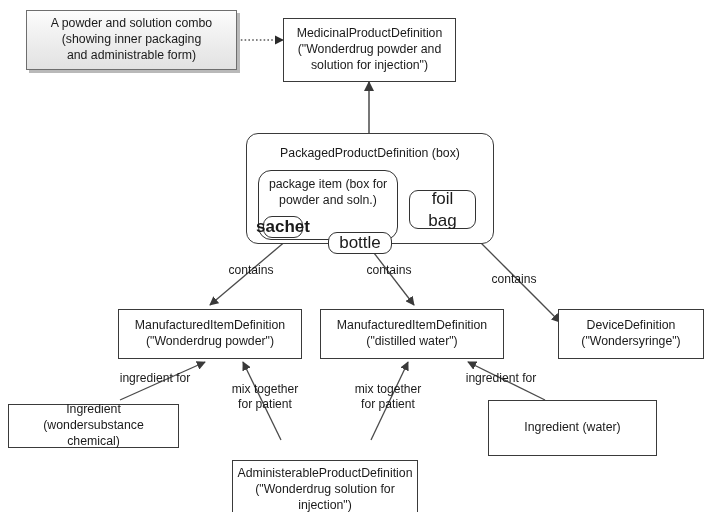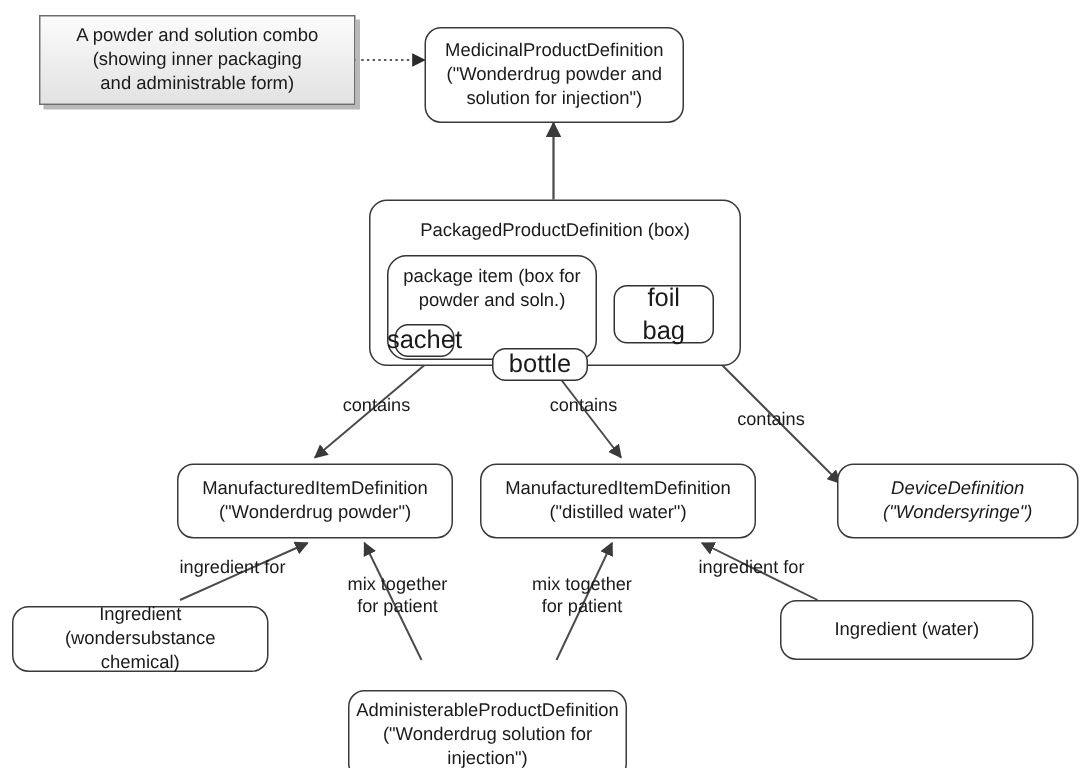--- a/index.html
+++ b/index.html
@@ -6,21 +6,21 @@
   body{
     width:721px;height:512px;position:relative;overflow:hidden;
     font-family:"Liberation Sans","DejaVu Sans",sans-serif;
     color:#1a1a1a;
   }
   #canvas{position:absolute;inset:0;width:721px;height:512px;}
   svg.edges{position:absolute;left:0;top:0;width:721px;height:512px;pointer-events:none;}
 
   .node{
     position:absolute;box-sizing:border-box;
-    border:1.6px solid #3a3a3a;border-radius:11px;background:#ffffff;
+    border:1.6px solid #3a3a3a;border-radius:0;background:#ffffff;
     display:flex;align-items:center;justify-content:center;
     text-align:center;line-height:1.28;font-size:12.3px;
     padding:4px 7px;white-space:pre-line;
   }
   .node.inner{border-width:1.7px;border-color:#333;}
   .node.tiny{font-size:17px;border-radius:9px;}
   .node.pkg{align-items:flex-start;justify-content:center;padding-top:12px;border-radius:12px;}
   .node.pkgitem{align-items:flex-start;justify-content:center;padding-top:6px;border-radius:13px;}
 
   .note{
@@ -77,39 +77,39 @@
 
   <div class="node" style="left:283px;top:18px;width:173px;height:64px;">MedicinalProductDefinition
 ("Wonderdrug powder and
 solution for injection")</div>
 
   <div class="node pkg" style="left:246px;top:133px;width:248px;height:111px;">PackagedProductDefinition (box)</div>
 
   <div class="node inner pkgitem" style="left:258px;top:170px;width:140px;height:70px;">package item (box for
 powder and soln.)</div>
 
-  <div class="node inner tiny" style="left:263px;top:216px;width:40px;height:22px;">sachet</div>
+  <div class="node inner tiny" style="left:263px;top:216px;width:40px;height:22px;font-weight:bold;">sachet</div>
 
   <div class="node inner tiny" style="left:328px;top:232px;width:64px;height:22px;">bottle</div>
 
   <div class="node inner tiny" style="left:409px;top:190px;width:67px;height:39px;">foil bag</div>
 
   <div class="node" style="left:118px;top:309px;width:184px;height:50px;">ManufacturedItemDefinition
 ("Wonderdrug powder")</div>
 
   <div class="node" style="left:320px;top:309px;width:184px;height:50px;">ManufacturedItemDefinition
 ("distilled water")</div>
 
-  <div class="node" style="left:558px;top:309px;width:161px;height:50px;font-style:italic;">DeviceDefinition
+  <div class="node" style="left:558px;top:309px;width:146px;height:50px;">DeviceDefinition
 ("Wondersyringe")</div>
 
   <div class="node" style="left:8px;top:376px;width:171px;height:44px;margin-top:28px;">Ingredient (wondersubstance
 chemical)</div>
 
-  <div class="node" style="left:488px;top:400px;width:169px;height:40px;margin-left:32px;">Ingredient (water)</div>
+  <div class="node" style="left:488px;top:400px;width:169px;height:56px;">Ingredient (water)</div>
 
   <div class="node" style="left:232px;top:460px;width:186px;height:60px;">AdministerableProductDefinition
 ("Wonderdrug solution for
 injection")</div>
 
   <div class="elabel" style="left:219px;top:263px;width:64px;">contains</div>
 
   <div class="elabel" style="left:357px;top:263px;width:64px;">contains</div>
 
   <div class="elabel" style="left:482px;top:272px;width:64px;">contains</div>

